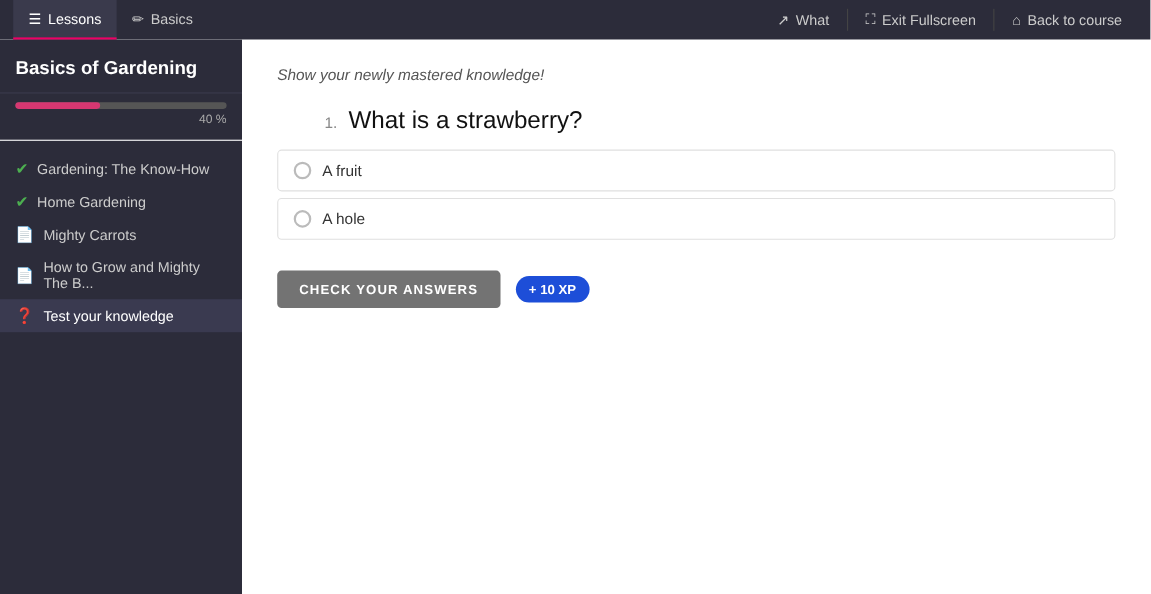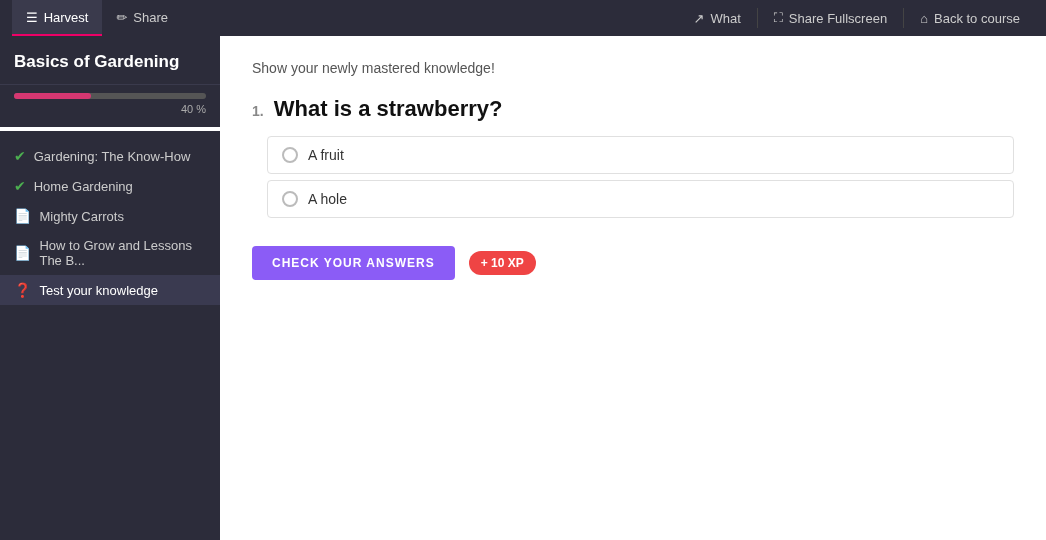--- a/index.html
+++ b/index.html
@@ -29,21 +29,21 @@
 
     
     .sidebar {
       width: 220px; background: #2c2c3a; flex-shrink: 0; display: flex; flex-direction: column;
       overflow-y: auto; color: #fff;
     }
     .sidebar-title {
       padding: 16px 14px 8px 14px; font-size: 17px; font-weight: 700; color: #fff;
       border-bottom: 1px solid #3a3a4c; padding-bottom: 12px;
     }
-    .progress-bar-container { padding: 8px 14px 12px 14px; border-bottom: 4px solid #ffffff; }
+    .progress-bar-container { padding: 8px 14px 12px 14px; border-bottom: 1px solid #ffffff; }
     .progress-bar-track {
       height: 6px; background: #555; border-radius: 3px; position: relative;
     }
     .progress-bar-fill {
       height: 100%; border-radius: 3px; background: #d63771;
     }
     .progress-label { font-size: 11px; color: #aaa; text-align: right; margin-top: 4px; }
 
     .sidebar-items { padding: 10px 0; }
     .sidebar-item {
@@ -51,69 +51,69 @@
       font-size: 13px; color: #ccc; cursor: pointer;
     }
     .sidebar-item.active { color: #fff; background: #3a3a50; }
     .sidebar-item .item-icon { font-size: 14px; flex-shrink: 0; }
     .check-icon { color: #4caf50; }
 
     
     .content-area {
       flex: 1; overflow-y: auto; padding: 24px 32px; background: #fff;
     }
-    .content-subtitle { font-size: 14px; color: #555; margin-bottom: 20px; }
+    .content-subtitle { font-size: 14px; color: #555; margin-bottom: 20px; font-style: italic; }
 
     .question-block { margin-bottom: 28px; }
-    .question-title { font-size: 22px; font-weight: 700; margin-bottom: 14px; color: #111; }
+    .question-title { font-size: 22px; font-weight: 400; margin-bottom: 14px; color: #111; margin-left: 43px; }
     .question-number { font-size: 14px; color: #888; margin-right: 4px; }
 
     .option-row {
       display: flex; align-items: center; gap: 10px;
       border: 1px solid #e0e0e0; border-radius: 4px; padding: 10px 14px;
-      margin-bottom: 6px; cursor: pointer; font-size: 14px; color: #333; margin-left: 15px;
+      margin-bottom: 6px; cursor: pointer; font-size: 14px; color: #333;
     }
     .radio-circle {
       width: 16px; height: 16px; border-radius: 50%; border: 2px solid #bbb;
       flex-shrink: 0; background: #fff;
     }
 
     .actions-row { display: flex; align-items: center; gap: 14px; margin-top: 10px; }
     .check-btn {
-      background: #8b5cf6; color: #fff; border: none; border-radius: 4px;
+      background: #737373; color: #fff; border: none; border-radius: 4px;
       padding: 10px 20px; font-size: 12px; font-weight: 700; letter-spacing: 1px;
       cursor: pointer; text-transform: uppercase;
     }
     .xp-badge {
-      background: #ef4444; color: #fff; border-radius: 20px;
+      background: #1d4ed8; color: #fff; border-radius: 20px;
       padding: 5px 12px; font-size: 12px; font-weight: 700;
     }
   </style>
 </head>
 <body>
 
 <nav class="top-nav">
   <div class="nav-tab active">
     <span class="nav-tab-icon">☰</span>
-    <span>Harvest</span>
+    <span>Lessons</span>
   </div>
   <div class="nav-tab">
     <span class="nav-tab-icon">✏</span>
-    <span>Share</span>
+    <span>Basics</span>
   </div>
   <div class="nav-spacer"></div>
   <div class="nav-actions">
     <button class="nav-btn">
       <span>↗</span>
       <span>What</span>
     </button>
     <div class="nav-btn-divider"></div>
     <button class="nav-btn">
       <span>⛶</span>
-      <span>Share Fullscreen</span>
+      <span>Exit Fullscreen</span>
     </button>
     <div class="nav-btn-divider"></div>
     <button class="nav-btn">
       <span>⌂</span>
       <span>Back to course</span>
     </button>
   </div>
 </nav>
 
 <div class="main-layout">
@@ -135,21 +135,21 @@
       <div class="sidebar-item">
         <span class="item-icon check-icon">✔</span>
         <span>Home Gardening</span>
       </div>
       <div class="sidebar-item">
         <span class="item-icon">📄</span>
         <span>Mighty Carrots</span>
       </div>
       <div class="sidebar-item">
         <span class="item-icon">📄</span>
-        <span>How to Grow and Lessons The B...</span>
+        <span>How to Grow and Mighty The B...</span>
       </div>
       <div class="sidebar-item active">
         <span class="item-icon">❓</span>
         <span>Test your knowledge</span>
       </div>
 
     </div>
   </aside>
 
   <main class="content-area">

